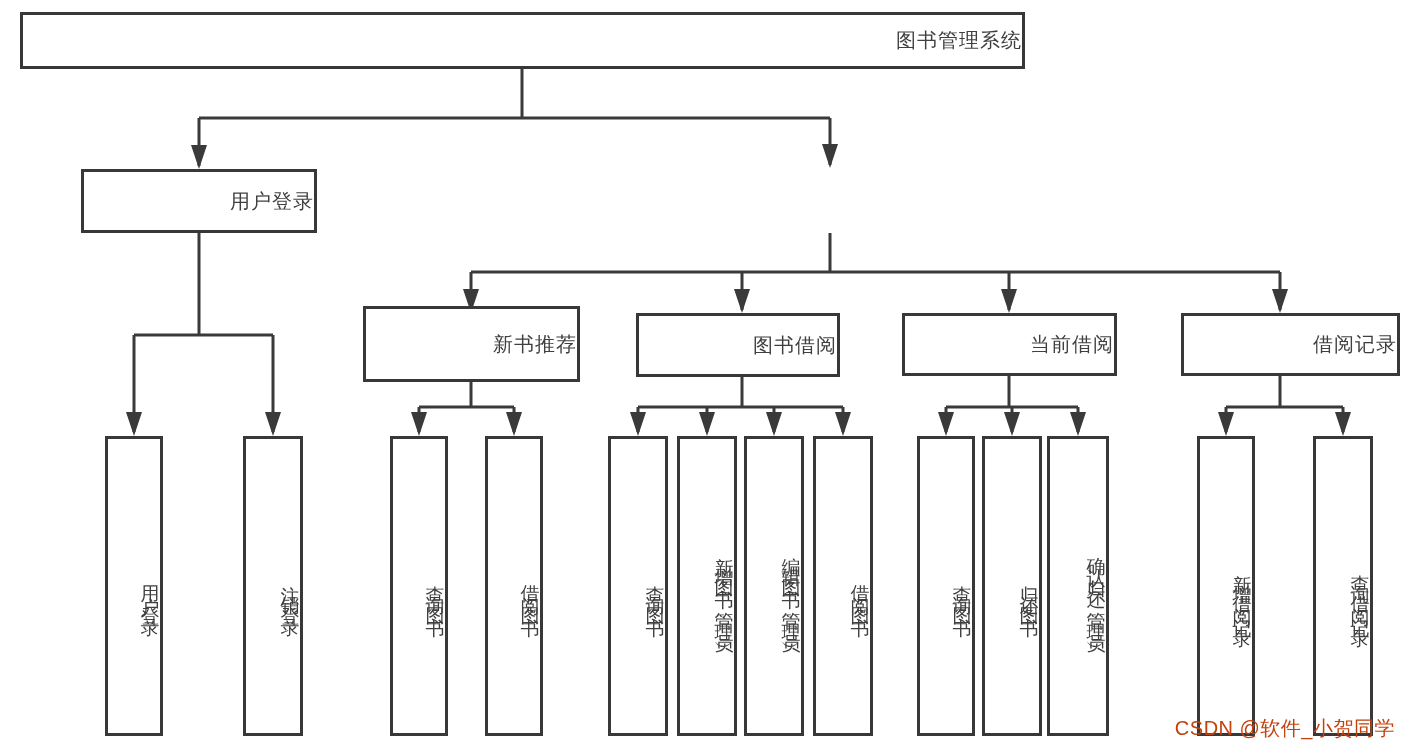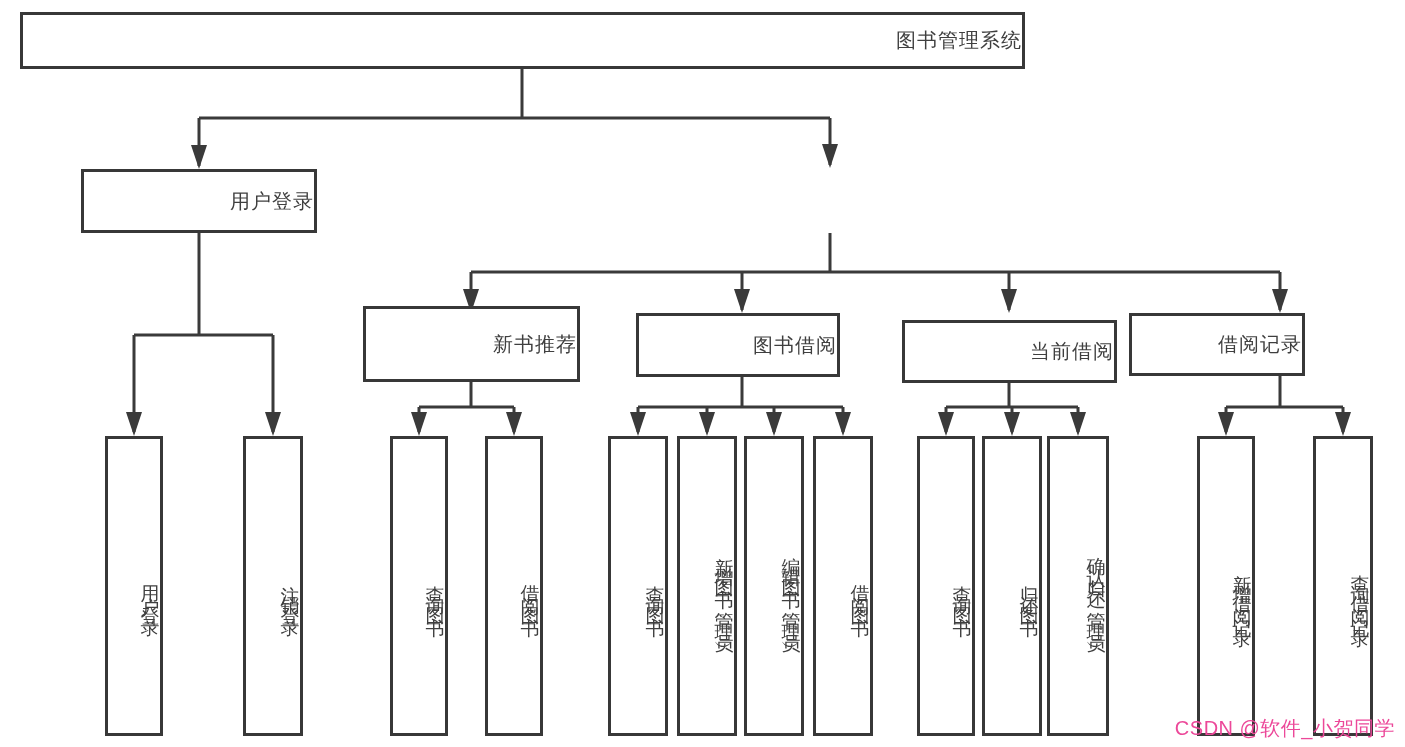--- a/index.html
+++ b/index.html
@@ -17,39 +17,39 @@
     writing-mode:vertical-rl;text-orientation:mixed;
     font-size:19px;letter-spacing:11px;margin-inline-end:-11px;
     white-space:nowrap;line-height:1;
   }
   
   .n-root {left:20px;  top:12px;  width:1005px;height:57px;}
   .n-user {left:81px;  top:169px; width:236px; height:64px;}
   .n-mgmt {left:712px; top:168px; width:236px; height:65px;}
   .n-rec  {left:363px; top:306px; width:217px; height:76px;}
   .n-bor  {left:636px; top:313px; width:204px; height:64px;}
-  .n-cur  {left:902px; top:313px; width:215px; height:63px;margin-top:7px;}
-  .n-log  {left:1129px;top:313px; width:176px; height:63px;}
+  .n-cur  {left:902px; top:313px; width:215px; height:63px;}
+  .n-log  {left:1181px;top:313px; width:219px; height:63px;}
   .leaf   {top:436px;height:300px;}
   .l-login {left:105px; width:58px;}
   .l-logout{left:243px; width:60px;}
   .l-rq    {left:390px; width:58px;}
   .l-rb    {left:485px; width:58px;}
   .l-bq    {left:608px; width:60px;}
   .l-ba    {left:677px; width:60px;}
   .l-be    {left:744px; width:60px;}
   .l-bb    {left:813px; width:60px;}
   .l-cq    {left:917px; width:58px;}
   .l-cr    {left:982px; width:60px;}
   .l-cc    {left:1047px;width:62px;}
   .l-la    {left:1197px;width:58px;}
   .l-lq    {left:1313px;width:60px;}
   .watermark{
     position:absolute;right:10px;bottom:5px;font-size:20px;
-    color:#ec4899;letter-spacing:0.5px;white-space:nowrap;
+    color:#c2410c;letter-spacing:0.5px;white-space:nowrap;
   }
 </style>
 </head>
 <body>
 
 <div class="canvas">
 
   <svg class="wires" viewBox="0 0 1405 747" xmlns="http://www.w3.org/2000/svg">
     <g stroke="#3a3a3a" stroke-width="3" fill="none">
       <path d="M522 69 V118 M199 118 H830 M199 118 V166 M830 118 V165"></path>

